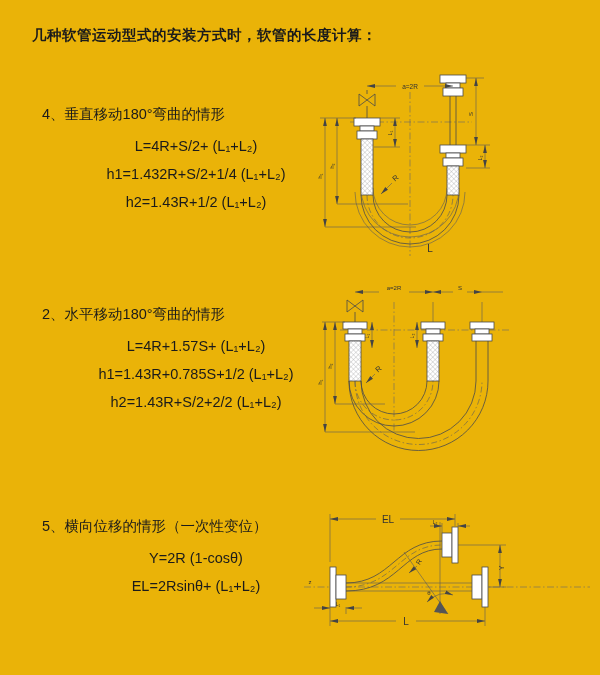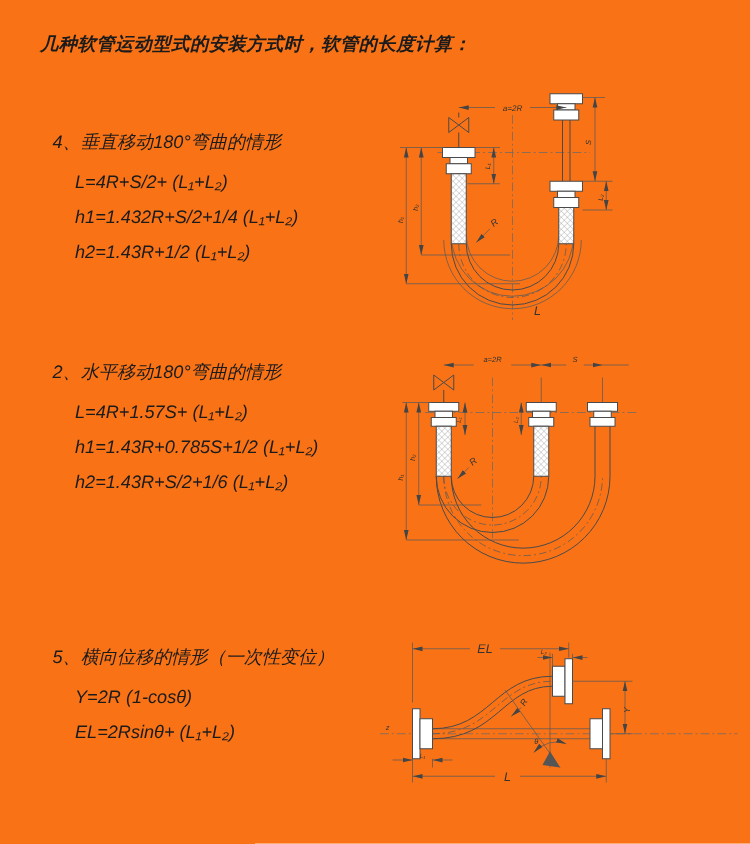--- a/index.html
+++ b/index.html
@@ -1,22 +1,22 @@
 <!DOCTYPE html>
 <html><head>
 <meta charset="utf-8">
 <style>
   html,body{margin:0;padding:0;background:#fff;}
-  .page{position:relative;width:600px;height:675px;background:#f97316;overflow:hidden;
-        font-family:"Liberation Sans","DejaVu Sans",sans-serif;color:#1b1b1b;font-style:italic;}
+  .page{position:relative;width:600px;height:675px;background:#eab308;overflow:hidden;
+        font-family:"Liberation Sans","DejaVu Sans",sans-serif;color:#1b1b1b;}
   .title{position:absolute;left:32px;top:26px;font-size:14.5px;font-weight:600;letter-spacing:.5px;}
   .sec{position:absolute;left:42px;width:290px;}
-  .sec1{top:104px;} .sec2{top:288px;} .sec3{top:516px;}
+  .sec1{top:104px;} .sec2{top:304px;} .sec3{top:516px;}
   .sec .head{font-size:14.5px;line-height:20px;margin:0 0 8px 0;}
-  .sec .formula{font-size:14.5px;line-height:28px;margin-left:18px;white-space:nowrap;}
+  .sec .formula{font-size:14.5px;line-height:28px;margin-left:18px;white-space:nowrap;text-align:center;}
   svg{position:absolute;overflow:visible;}
   svg text{font-family:"Liberation Sans","DejaVu Sans",sans-serif;fill:#333;}
   .ln{stroke:#4a4a4a;stroke-width:.8;fill:none;}
   .thin{stroke:#5a5a5a;stroke-width:.6;fill:none;}
   .cl{stroke:#6a6a6a;stroke-width:.6;fill:none;stroke-dasharray:7 2.5 1.5 2.5;}
   .da{stroke:#5a5a5a;stroke-width:.6;fill:none;stroke-dasharray:6 2.5 1.5 2.5;}
   .fit{stroke:#4a4a4a;stroke-width:.8;fill:#fff;}
   .hose{stroke:#4a4a4a;stroke-width:.8;fill:url(#ht);}
 </style>
 </head>
@@ -30,21 +30,21 @@
     <div class="head">4、垂直移动180°弯曲的情形</div>
     <div class="formula">L=4R+S/2+ (L₁+L₂)</div>
     <div class="formula">h1=1.432R+S/2+1/4 (L₁+L₂)</div>
     <div class="formula">h2=1.43R+1/2 (L₁+L₂)</div>
   </div>
 
   <div class="sec sec2">
     <div class="head">2、水平移动180°弯曲的情形</div>
     <div class="formula">L=4R+1.57S+ (L₁+L₂)</div>
     <div class="formula">h1=1.43R+0.785S+1/2 (L₁+L₂)</div>
-    <div class="formula">h2=1.43R+S/2+1/6 (L₁+L₂)</div>
+    <div class="formula">h2=1.43R+S/2+2/2 (L₁+L₂)</div>
   </div>
 
   <div class="sec sec3">
     <div class="head">5、横向位移的情形（一次性变位）</div>
     <div class="formula">Y=2R (1-cosθ)</div>
     <div class="formula">EL=2Rsinθ+ (L₁+L₂)</div>
   </div>
 
   <svg width="0" height="0" style="position:absolute" aria-hidden="true">
     <defs>

